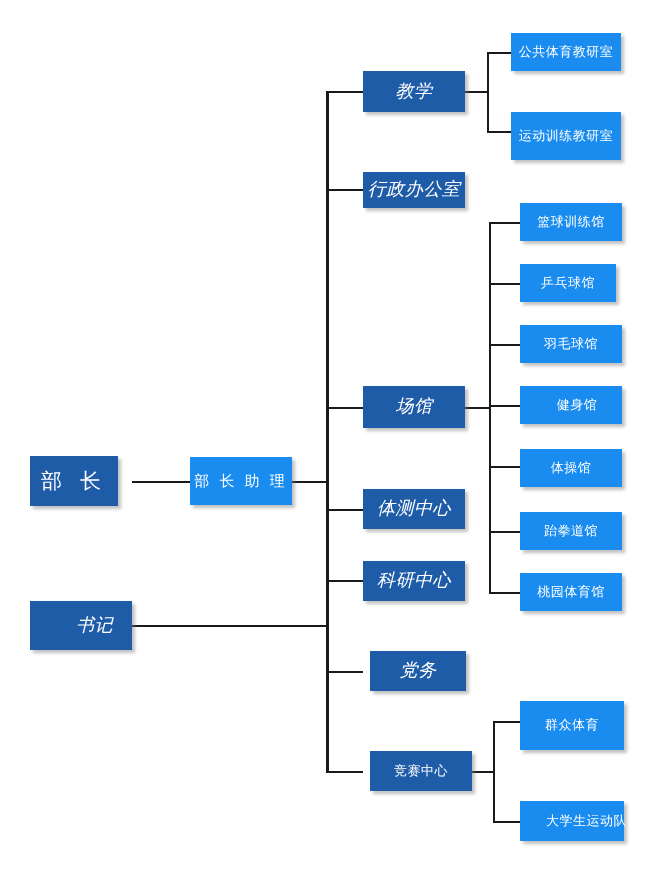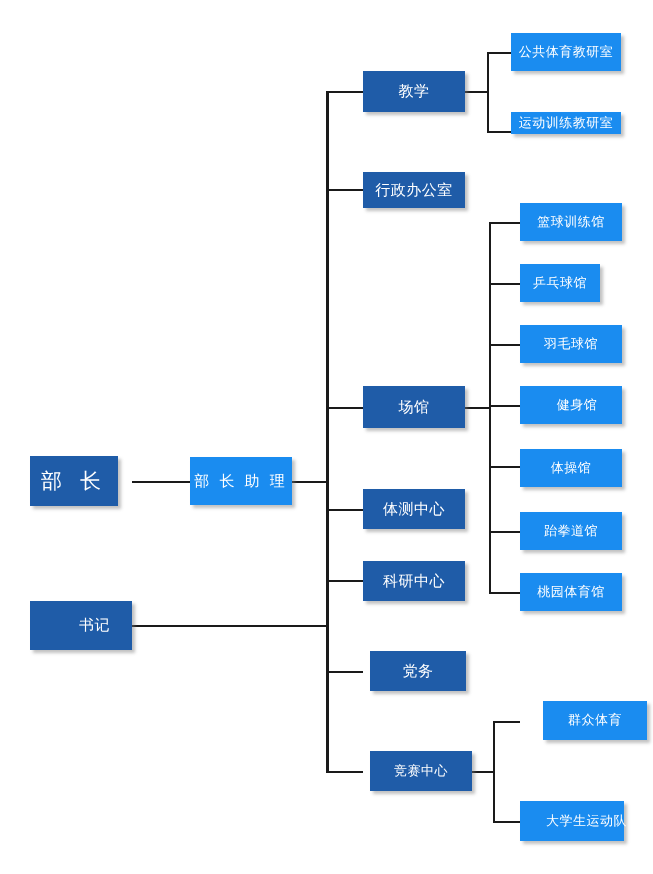--- a/index.html
+++ b/index.html
@@ -29,21 +29,21 @@
     line-height: 1.1;
     box-shadow: 3px 3px 3px rgba(120,120,120,0.45);
     z-index: 3;
     white-space: nowrap;
   }
   .node.dark  { background: #1F5CA8; }
   .node.light { background: #1A8CF0; }
 
   .node.lvl-root   { font-size: 21px; letter-spacing: 6px; }
   .node.lvl-assist { font-size: 15px; letter-spacing: 3px; }
-  .node.lvl-dept   { font-size: 15px; }
+  .node.lvl-dept   { font-size: 18px; font-style: italic; }
   .node.lvl-leaf   { font-size: 13px; }
 
   .conn {
     position: absolute;
     background: #1a1a1a;
     z-index: 1;
   }
   .conn.h { height: 2px; }
   .conn.v { width: 2px; }
   .conn.thick.v { width: 3px; }
@@ -92,45 +92,45 @@
   <div class="node dark lvl-root" style="left:30px; top:456px; width:88px; height:50px;">部 长</div>
 
   <div class="node light lvl-assist" style="left:190px; top:457px; width:102px; height:48px;">部 长 助 理</div>
 
   <div class="node dark lvl-dept" style="left:30px; top:601px; width:102px; height:49px;padding-left:27px;">书记</div>
 
   <div class="node dark lvl-dept" style="left:363px; top:71px; width:102px; height:41px;">教学</div>
 
   <div class="node light lvl-leaf" style="left:511px; top:33px; width:110px; height:38px;">公共体育教研室</div>
 
-  <div class="node light lvl-leaf" style="left:511px; top:112px; width:110px; height:22px;">运动训练教研室</div>
+  <div class="node light lvl-leaf" style="left:511px; top:112px; width:110px; height:48px;">运动训练教研室</div>
 
   <div class="node dark lvl-dept" style="left:363px; top:172px; width:102px; height:36px;">行政办公室</div>
 
   <div class="node dark lvl-dept" style="left:363px; top:386px; width:102px; height:42px;">场馆</div>
 
   <div class="node light lvl-leaf" style="left:520px; top:203px; width:102px; height:38px;">篮球训练馆</div>
 
-  <div class="node light lvl-leaf" style="left:520px; top:264px; width:80px; height:38px;">乒乓球馆</div>
+  <div class="node light lvl-leaf" style="left:520px; top:264px; width:96px; height:38px;">乒乓球馆</div>
 
   <div class="node light lvl-leaf" style="left:520px; top:325px; width:102px; height:38px;">羽毛球馆</div>
 
   <div class="node light lvl-leaf" style="left:520px; top:386px; width:102px; height:38px;padding-left:12px;">健身馆</div>
 
   <div class="node light lvl-leaf" style="left:520px; top:449px; width:102px; height:38px;">体操馆</div>
 
   <div class="node light lvl-leaf" style="left:520px; top:512px; width:102px; height:38px;">跆拳道馆</div>
 
   <div class="node light lvl-leaf" style="left:520px; top:573px; width:102px; height:38px;">桃园体育馆</div>
 
   <div class="node dark lvl-dept" style="left:363px; top:489px; width:102px; height:40px;">体测中心</div>
 
   <div class="node dark lvl-dept" style="left:363px; top:561px; width:102px; height:40px;">科研中心</div>
 
   <div class="node dark lvl-dept" style="left:370px; top:651px; width:96px; height:40px;">党务</div>
 
   <div class="node dark lvl-leaf" style="left:370px; top:751px; width:102px; height:40px;">竞赛中心</div>
 
-  <div class="node light lvl-leaf" style="left:520px; top:701px; width:104px; height:39px;margin-left:23px;">群众体育</div>
+  <div class="node light lvl-leaf" style="left:520px; top:701px; width:104px; height:49px;">群众体育</div>
 
   <div class="node light lvl-leaf" style="left:520px; top:801px; width:104px; height:40px;padding-left:29px;">大学生运动队</div>
 
 </div>
 
 </body></html>

